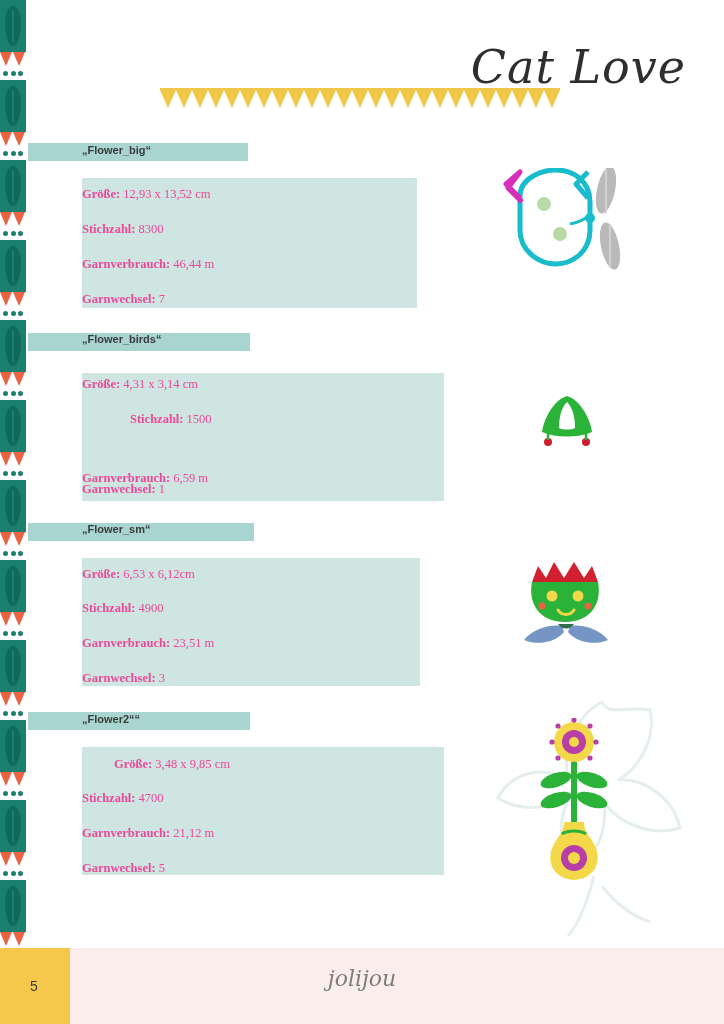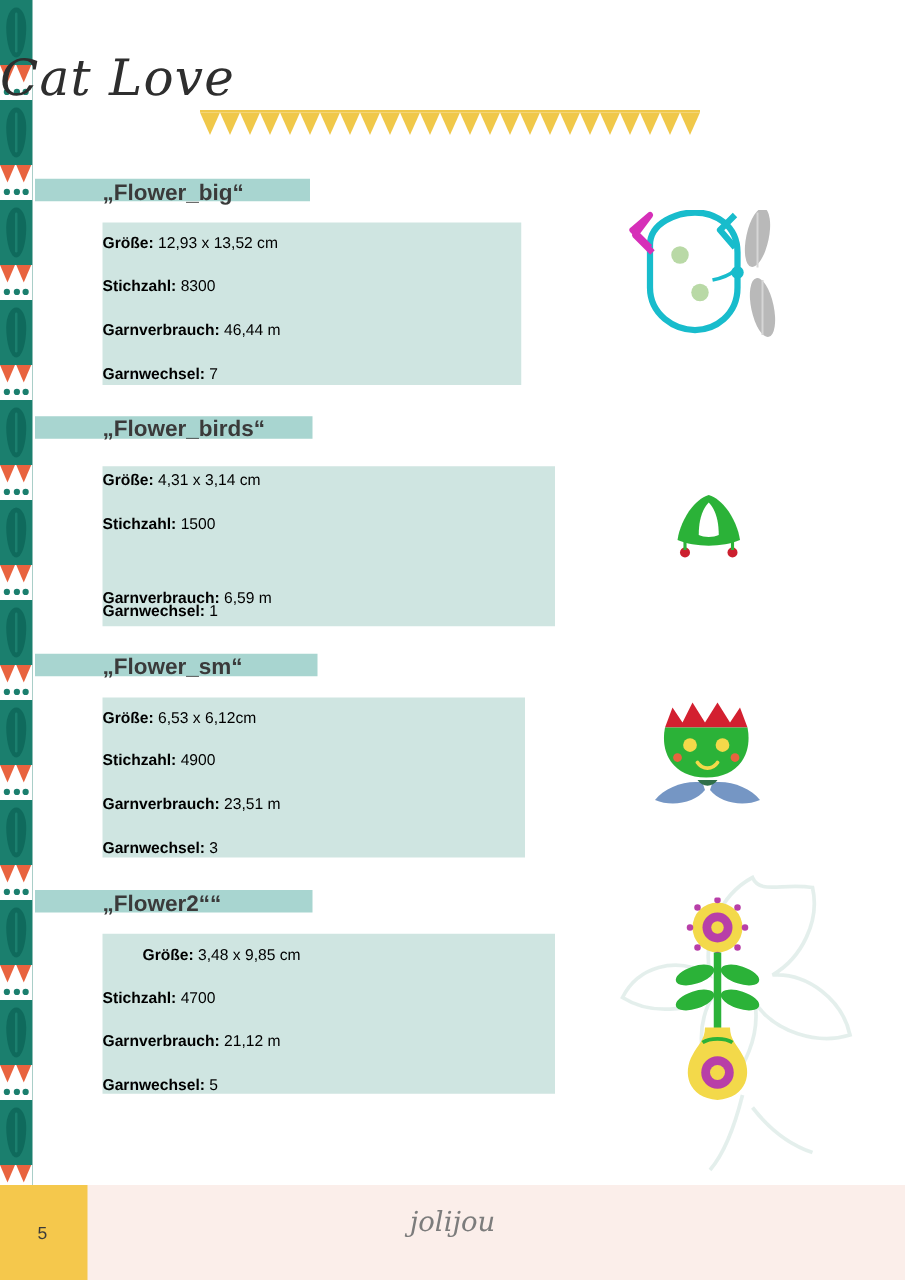--- a/index.html
+++ b/index.html
@@ -88,57 +88,58 @@
     height: 76px;
     background: #1b7f6e;
   }
 
   
   .page-title {
     position: absolute;
     left: 0;
     top: 40px;
     width: 686px;
-    text-align: left;
+    text-align: right;
     font-family: "DejaVu Serif", serif;
     font-style: italic;
-    font-size: 40px;
+    font-size: 46px;
     color: #2e2e2e;
     letter-spacing: 1px;
   }
   .zigzag {
     position: absolute;
     left: 160px;
     top: 88px;
     width: 400px;
     height: 22px;
   }
 
   
   .section-title-bar {
     position: absolute;
     height: 18px;
     background: #a8d5d0;
   }
   .section-title-text {
     position: absolute;
-    font-size: 18px;
+    font-size: 11px;
     font-weight: bold;
     color: #3a3a3a;
     white-space: nowrap;
   }
   .spec-box {
     position: absolute;
     background: #cfe5e1;
   }
   .spec-line {
     position: absolute;
     font-size: 12.5px;
-    color: #000000;
+    color: #ec4899;
     white-space: nowrap;
+    font-family: Liberation Serif, serif;
   }
   .spec-line b {
     font-weight: bold;
   }
 
   
   .art {
     position: absolute;
   }
 
@@ -408,21 +409,21 @@
   <path d="M72 56 C82 54 88 50 90 48" fill="none" stroke="#18bccc" stroke-width="3"></path>
 </svg>
 
 <div class="section-title-bar" style="left:28px; top:333px; width:222px;"></div>
 <div class="section-title-text" style="left:82px; top:333px;">„Flower_birds“</div>
 <div class="spec-box" style="left:82px; top:373px; width:362px; height:128px;"></div>
 <div class="spec-line" style="left:82px; top:377px;">
   <b>Größe:</b>
   <span>4,31 x 3,14 cm</span>
 </div>
-<div class="spec-line" style="left:82px; top:412px;">
+<div class="spec-line" style="left:82px; top:412px;padding-left:48px;">
   <b>Stichzahl:</b>
   <span>1500</span>
 </div>
 <div class="spec-line" style="left:82px; top:471px;">
   <b>Garnverbrauch:</b>
   <span>6,59 m</span>
 </div>
 <div class="spec-line" style="left:82px; top:482px;">
   <b>Garnwechsel:</b>
   <span>1</span>

